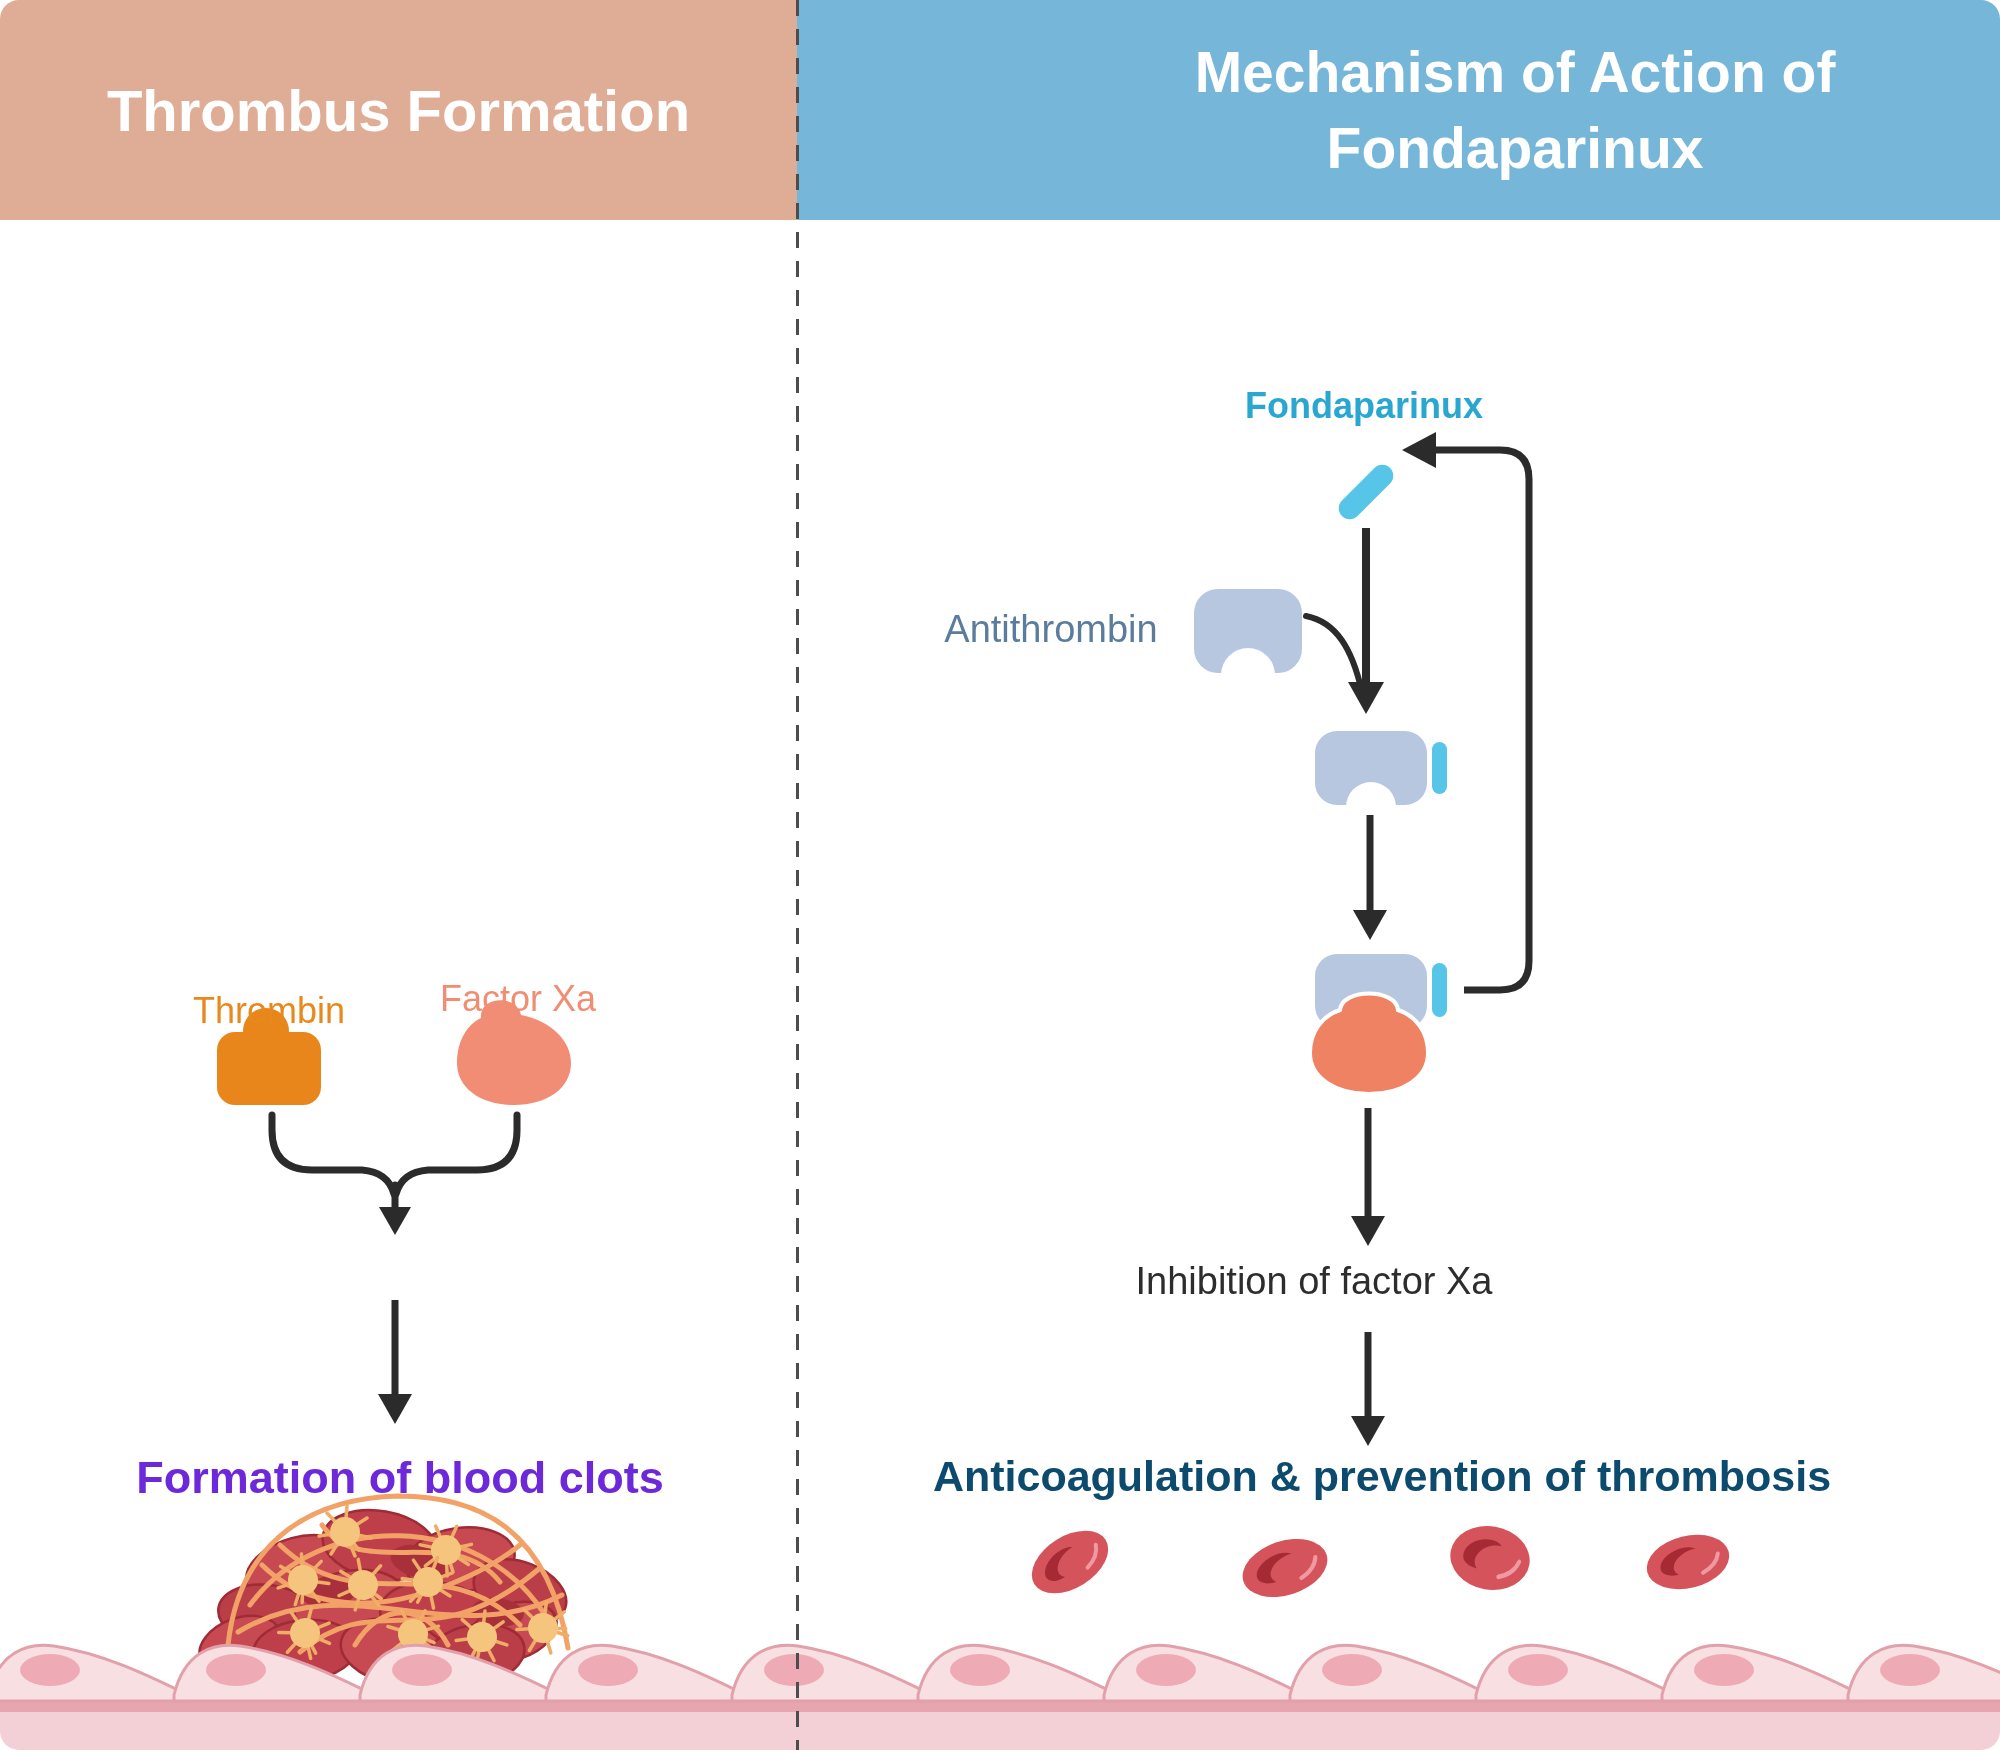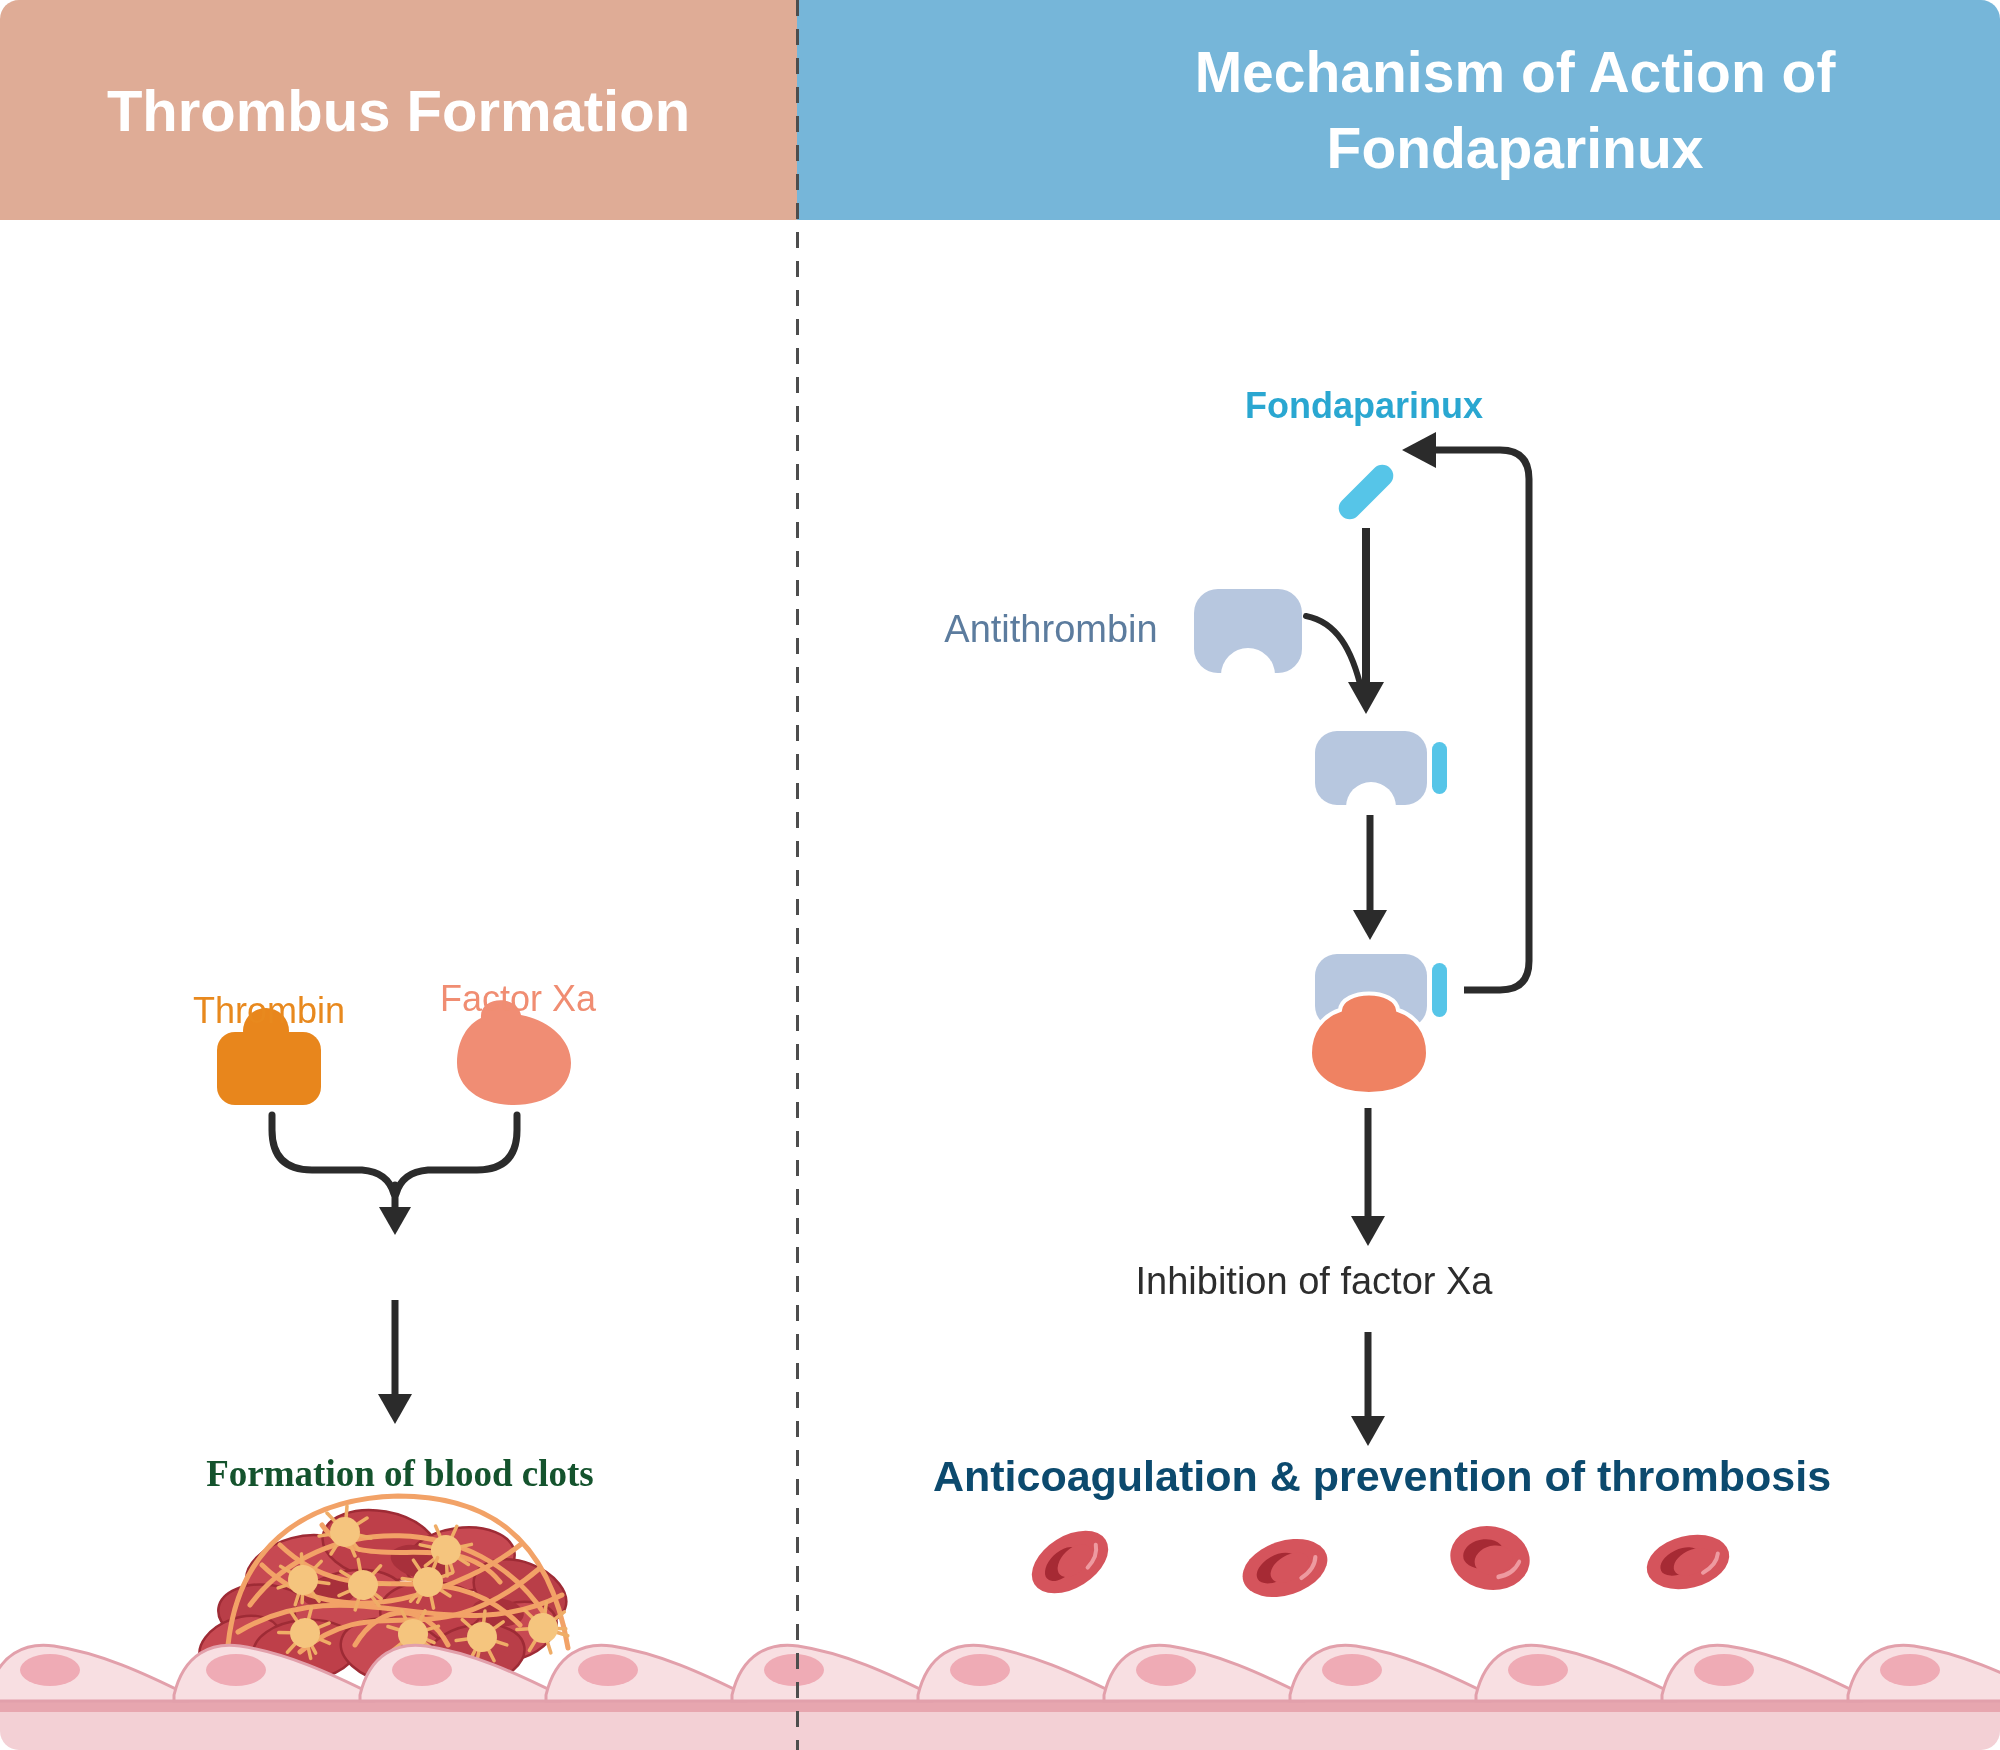--- a/index.html
+++ b/index.html
@@ -8,21 +8,21 @@
   .hdr{position:absolute;top:0;height:220px;display:flex;flex-direction:column;align-items:center;justify-content:center;color:#ffffff;font-weight:700;}
   #hdr-left{left:0;width:797px;background:#dfac96;font-size:58px;}
   #hdr-right{left:797px;width:1436px;background:#76b6d9;font-size:57px;line-height:76px;}
   .lbl{position:absolute;transform:translateX(-50%);white-space:nowrap;}
   #diagram-svg{position:absolute;left:0;top:0;}
   .lbl-thrombin{color:#e8891e;font-size:36px;margin-top:32px;}
   .lbl-fxa{color:#f08d72;font-size:36px;}
   .lbl-dark{color:#2d2d2d;font-size:38px;}
   .lbl-fonda{color:#2aa7d1;font-size:36px;font-weight:700;}
   .lbl-at{color:#5c7c9e;font-size:38px;}
-  .lbl-outcome-left{color:#14532d;font-size:37px;font-weight:700;font-family:Liberation Serif, serif;}
+  .lbl-outcome-left{color:#6d28d9;font-size:45px;font-weight:700;}
   .lbl-outcome-right{color:#0c4a6e;font-size:43px;font-weight:700;}
 </style>
 </head>
 <body>
 
 <div id="stage">
 
   <div id="hdr-left" class="hdr">
     <span>Thrombus Formation</span>
   </div>

